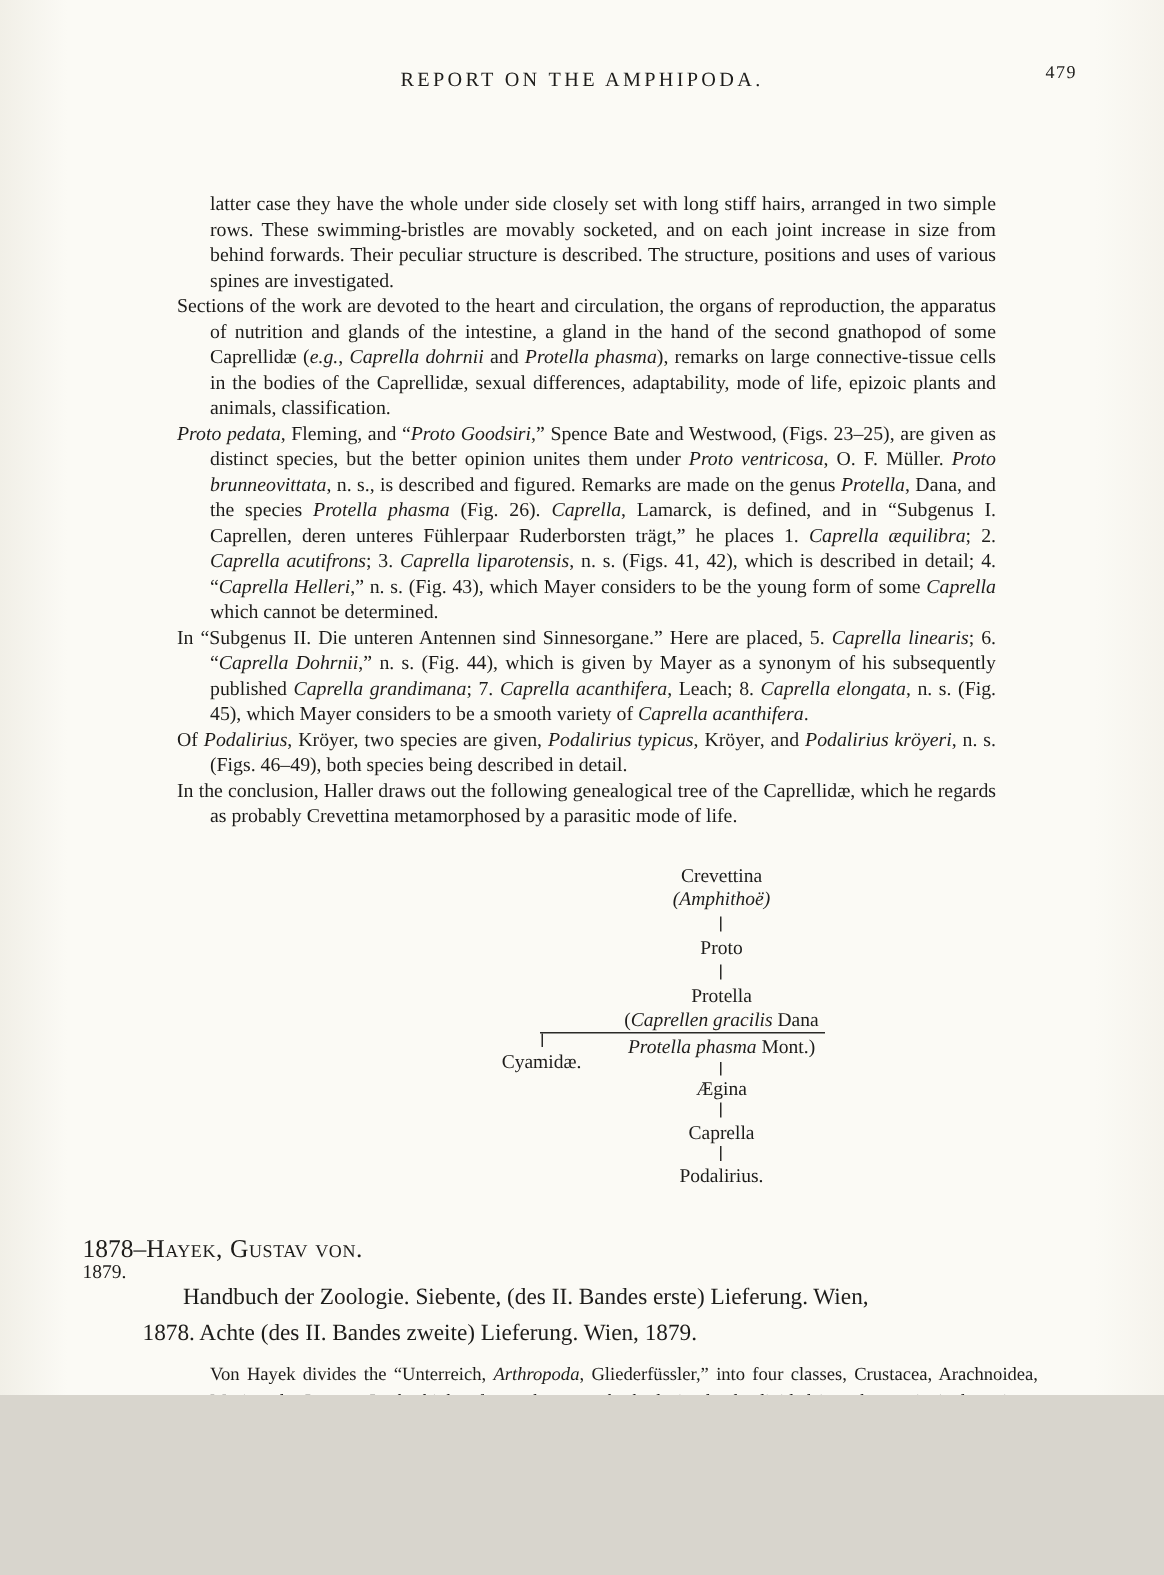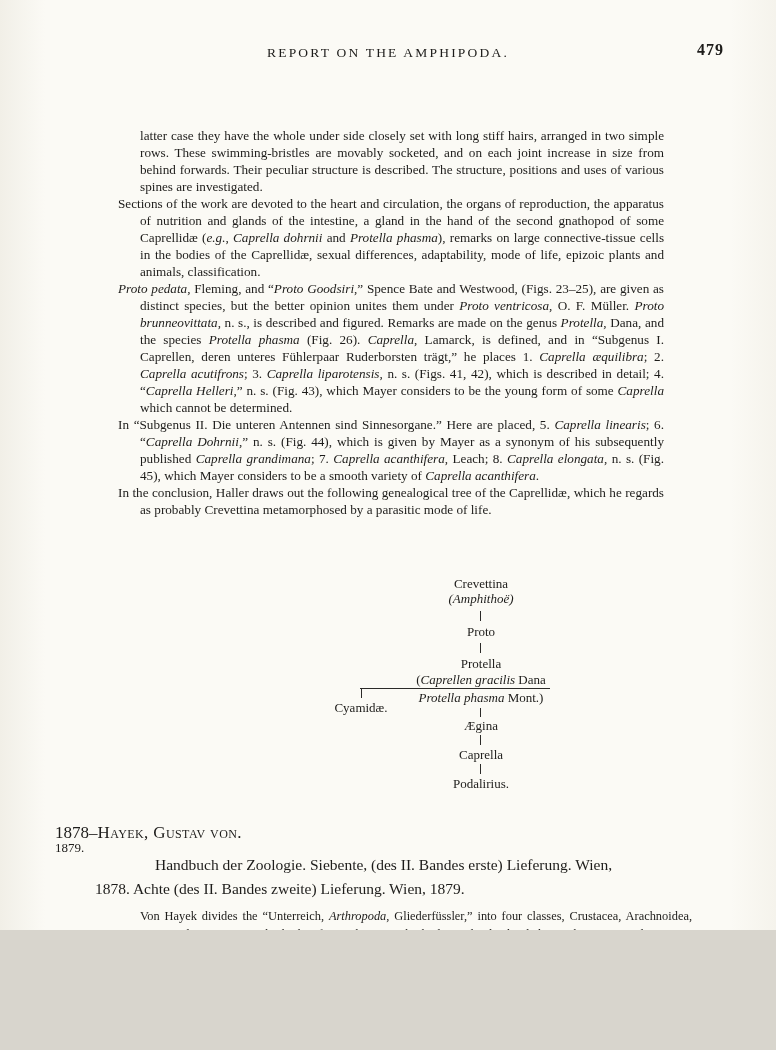--- a/index.html
+++ b/index.html
@@ -9,21 +9,21 @@
     margin:0 auto;
     background:linear-gradient(90deg,#f1efe7 0px,#fbfaf5 45px,#fbfaf5 730px,#f5f3ec 776px);
     color:#1d1c1a;
     font-family:"Liberation Serif","DejaVu Serif",serif;
     overflow:hidden;
   }
   .running-head{
     position:absolute;top:45px;left:0;width:100%;
     text-align:center;font-size:13.5px;letter-spacing:2.2px;
   }
-  .page-number{position:absolute;top:41px;left:697px;font-size:16px;letter-spacing:1px;font-weight:bold;}
+  .page-number{position:absolute;top:41px;left:697px;font-size:12px;letter-spacing:1px;}
 
   .text-block{
     position:absolute;top:86px;left:118px;width:546px;
     font-size:13.2px;line-height:17px;text-align:justify;margin-top:41px;
   }
   .para{margin:0;padding-left:22px;text-indent:-22px;}
   .para.cont{text-indent:0;}
   i{font-style:italic;}
 
   
@@ -37,21 +37,21 @@
   .hline{position:absolute;left:360px;top:112px;width:190px;height:1px;background:#2b2a28;}
   .t-root{top:0}.t-rootsyn{top:15px}.t-proto{top:48px}.t-protella{top:80px}
   .t-syn1{top:96px}.t-syn2{top:114px}
   .t-cyamidae{top:124px;left:361px}
   .t-aegina{top:142px}.t-caprella{top:171px}.t-podalirius{top:200px}
 
   
   .entry-years-1{position:absolute;left:55px;top:823px;font-size:17px;}
   .entry-years-2{position:absolute;left:55px;top:840px;font-size:13px;}
   .entry-title{position:absolute;font-size:15.5px;}
-  .entry-title.l1{left:122px;top:856px;margin-left:33px;}
+  .entry-title.l1{left:122px;top:856px;}
   .entry-title.l2{left:95px;top:880px;}
   .smallcaps{font-variant:small-caps;letter-spacing:.4px;}
 
   .annotation{
     position:absolute;left:140px;top:908px;width:552px;margin:0;
     font-size:12.4px;line-height:17.6px;text-align:justify;
   }
 </style>
 </head>
 <body>
@@ -59,20 +59,21 @@
 <div class="page">
 
   <div class="running-head">REPORT ON THE AMPHIPODA.</div>
   <div class="page-number">479</div>
 
   <main class="text-block">
     <p class="para cont"><span>latter case they have the whole under side closely set with long stiff hairs, arranged in two simple rows. These swimming-bristles are movably socketed, and on each joint increase in size from behind forwards. Their peculiar structure is described. The structure, positions and uses of various spines are investigated.</span></p>
     <p class="para"><span>Sections of the work are devoted to the heart and circulation, the organs of reproduction, the apparatus of nutrition and glands of the intestine, a gland in the hand of the second gnathopod of some Caprellidæ (</span><i>e.g.</i><span>, </span><i>Caprella dohrnii</i><span> and </span><i>Protella phasma</i><span>), remarks on large connective-tissue cells in the bodies of the Caprellidæ, sexual differences, adaptability, mode of life, epizoic plants and animals, classification.</span></p>
     <p class="para"><i>Proto pedata</i><span>, Fleming, and “</span><i>Proto Goodsiri</i><span>,” Spence Bate and Westwood, (Figs. 23–25), are given as distinct species, but the better opinion unites them under </span><i>Proto ventricosa</i><span>, O. F. Müller. </span><i>Proto brunneovittata</i><span>, n. s., is described and figured. Remarks are made on the genus </span><i>Protella</i><span>, Dana, and the species </span><i>Protella phasma</i><span> (Fig. 26). </span><i>Caprella</i><span>, Lamarck, is defined, and in “Subgenus I. Caprellen, deren unteres Fühlerpaar Ruderborsten trägt,” he places 1. </span><i>Caprella æquilibra</i><span>; 2. </span><i>Caprella acutifrons</i><span>; 3. </span><i>Caprella liparotensis</i><span>, n. s. (Figs. 41, 42), which is described in detail; 4. “</span><i>Caprella Helleri</i><span>,” n. s. (Fig. 43), which Mayer considers to be the young form of some </span><i>Caprella</i><span> which cannot be determined.</span></p>
     <p class="para"><span>In “Subgenus II. Die unteren Antennen sind Sinnesorgane.” Here are placed, 5. </span><i>Caprella linearis</i><span>; 6. “</span><i>Caprella Dohrnii</i><span>,” n. s. (Fig. 44), which is given by Mayer as a synonym of his subsequently published </span><i>Caprella grandimana</i><span>; 7. </span><i>Caprella acanthifera</i><span>, Leach; 8. </span><i>Caprella elongata</i><span>, n. s. (Fig. 45), which Mayer considers to be a smooth variety of </span><i>Caprella acanthifera</i><span>.</span></p>
+    <p class="para"><span>Of </span><i>Podalirius</i><span>, Kröyer, two species are given, </span><i>Podalirius typicus</i><span>, Kröyer, and </span><i>Podalirius kröyeri</i><span>, n. s. (Figs. 46–49), both species being described in detail.</span></p>
     <p class="para"><span>In the conclusion, Haller draws out the following genealogical tree of the Caprellidæ, which he regards as probably Crevettina metamorphosed by a parasitic mode of life.</span></p>
   </main>
 
   <div class="tree">
     <div class="tn t-root">Crevettina</div>
     <div class="tn t-rootsyn italic">(Amphithoë)</div>
     <div class="vline v1"></div>
     <div class="tn t-proto">Proto</div>
     <div class="vline v2"></div>
     <div class="tn t-protella">Protella</div>

